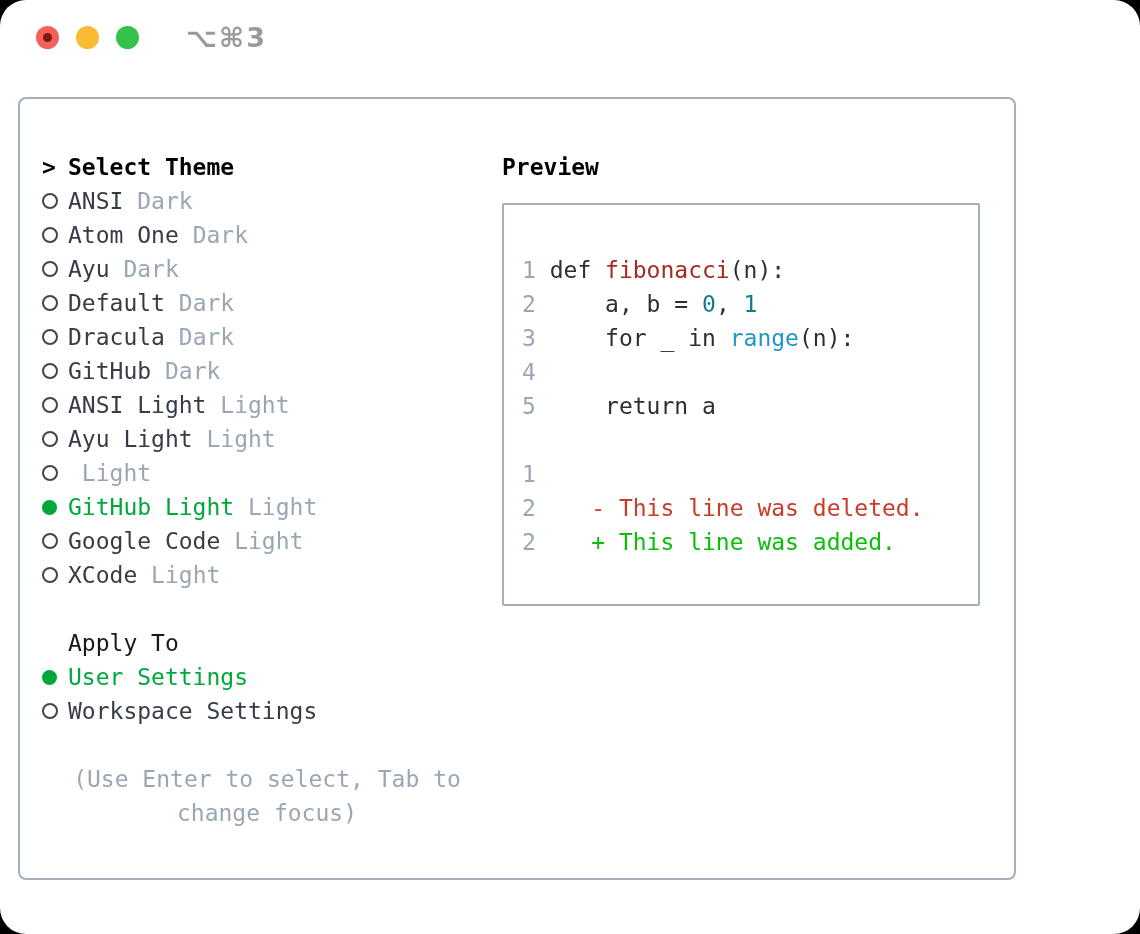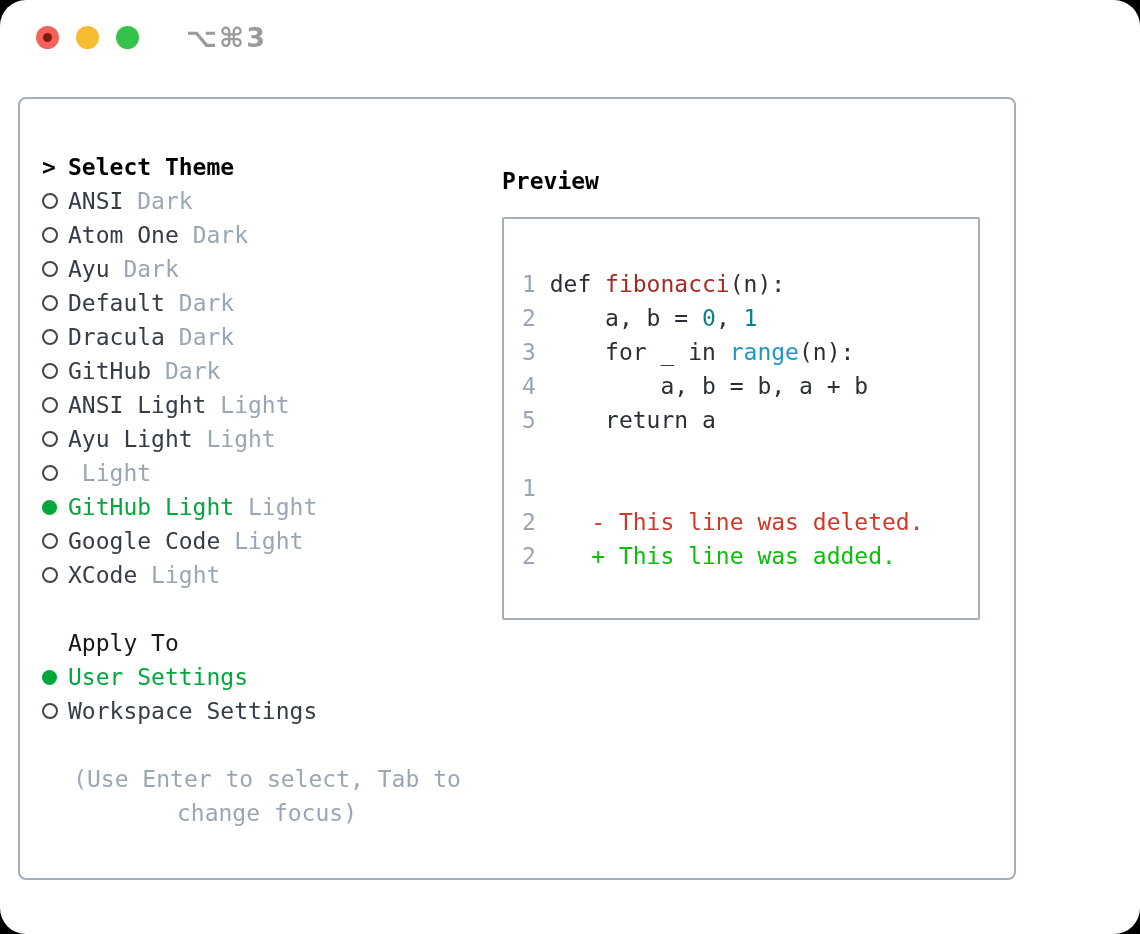--- a/index.html
+++ b/index.html
@@ -17,21 +17,21 @@
   .light-yellow{background:var(--light-yellow);}
   .light-green{background:var(--light-green);}
   .wtitle{margin-left:30px;font-size:27px;font-weight:600;color:var(--titlebar-text);
           font-family:"DejaVu Sans","Liberation Sans",sans-serif;letter-spacing:2px;}
 
   
   .panel{position:absolute;left:18px;top:97px;width:994px;height:779px;
          border:2px solid var(--border);border-radius:8px;background:#fff;}
 
   .leftcol{position:absolute;left:22px;top:51px;width:450px;}
-  .rightcol{position:absolute;left:482px;top:65px;width:478px;}
+  .rightcol{position:absolute;left:482px;top:51px;width:478px;}
 
   .row{display:flex;align-items:center;height:34px;white-space:pre;
        font-size:23px;color:var(--text-dark);}
   .marker{display:inline-flex;width:26px;align-items:center;flex:none;}
   .ring{width:12px;height:12px;border:2px solid #3f4650;border-radius:50%;display:block;}
   .dot{width:15px;height:15px;border-radius:50%;background:var(--accent-green);display:block;}
   .hdr{font-weight:bold;color:#000;}
   .item .vr{color:var(--muted);margin-left:1ch;}
   .item.sel .nm{color:var(--accent-green);}
   .opt.sel .nm{color:var(--accent-green);}
@@ -102,21 +102,21 @@
       <div class="hint">(Use Enter to select, Tab to change focus)</div>
     </div>
 
     <div class="rightcol">
       <div class="row hdr">Preview</div>
       <div class="pvbox">
         <div id="code-lines">
             <div class="prow"><span class="ln">1</span><span class="cl"><span class="sg-code">def </span><span class="sg-func">fibonacci</span><span class="sg-code">(n):</span></span></div>
             <div class="prow"><span class="ln">2</span><span class="cl"><span class="sg-code">    a, b = </span><span class="sg-num">0</span><span class="sg-code">, </span><span class="sg-num">1</span></span></div>
             <div class="prow"><span class="ln">3</span><span class="cl"><span class="sg-code">    for _ in </span><span class="sg-builtin">range</span><span class="sg-code">(n):</span></span></div>
-            <div class="prow"><span class="ln">4</span><span class="cl"><span class="sg-code">        a, b = b, a + b</span></span></div>
+            <div class="prow"><span class="ln">4</span></div>
             <div class="prow"><span class="ln">5</span><span class="cl"><span class="sg-code">    return a</span></span></div>
           </div>
         <div class="spacer"></div>
         <div id="diff-lines">
             <div class="prow"><span class="ln">1</span></div>
             <div class="prow"><span class="ln">2</span><span class="cl"><span class="sg-deleted">   - This line was deleted.</span></span></div>
             <div class="prow"><span class="ln">2</span><span class="cl"><span class="sg-added">   + This line was added.</span></span></div>
           </div>
       </div>
     </div>

